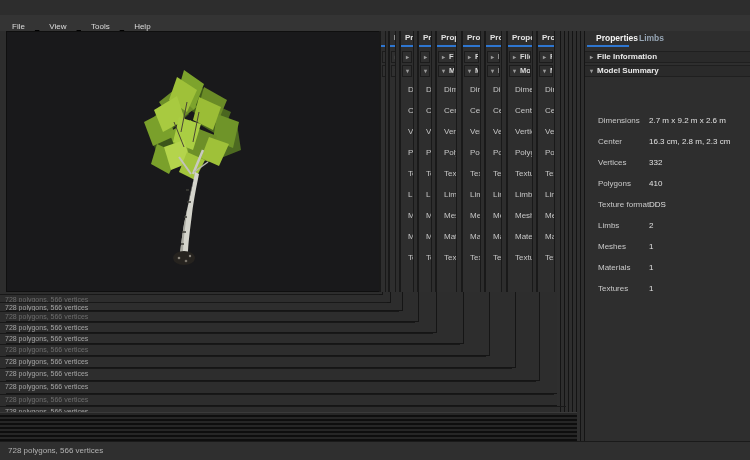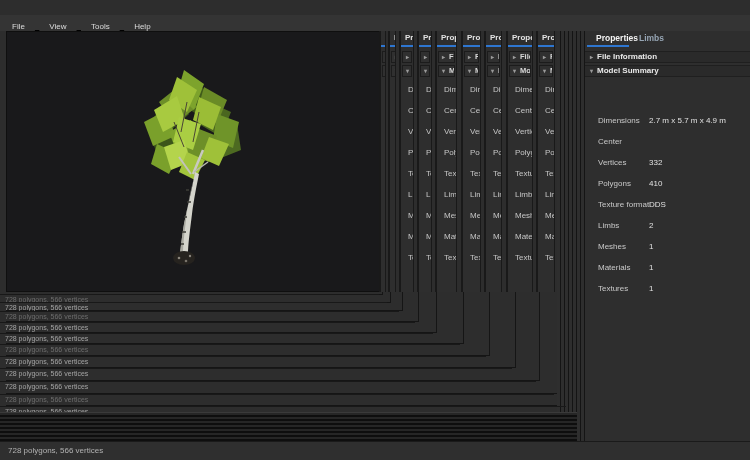--- a/index.html
+++ b/index.html
@@ -292,24 +292,25 @@
       <div class="sec" style="top:20px">
         <span class="g">▸</span><span>File Information</span>
       </div>
       <div class="sec" style="top:34px">
         <span class="g">▾</span><span>Model Summary</span>
       </div>
 
       <div id="prop-rows" class="prop-rows">
           <div class="prow">
             <span class="plabel">Dimensions</span>
-            <span class="pvalue">2.7 m x 5.7 m x 4.9 m</span>
+            <span class="pvalue">2.7 m x 9.2 m x 2.6 m</span>
           </div>
           <div class="prow">
             <span class="plabel">Center</span>
+            <span class="pvalue">16.3 cm, 2.8 m, 2.3 cm</span>
           </div>
           <div class="prow">
             <span class="plabel">Vertices</span>
             <span class="pvalue">332</span>
           </div>
           <div class="prow">
             <span class="plabel">Polygons</span>
             <span class="pvalue">410</span>
           </div>
           <div class="prow">

